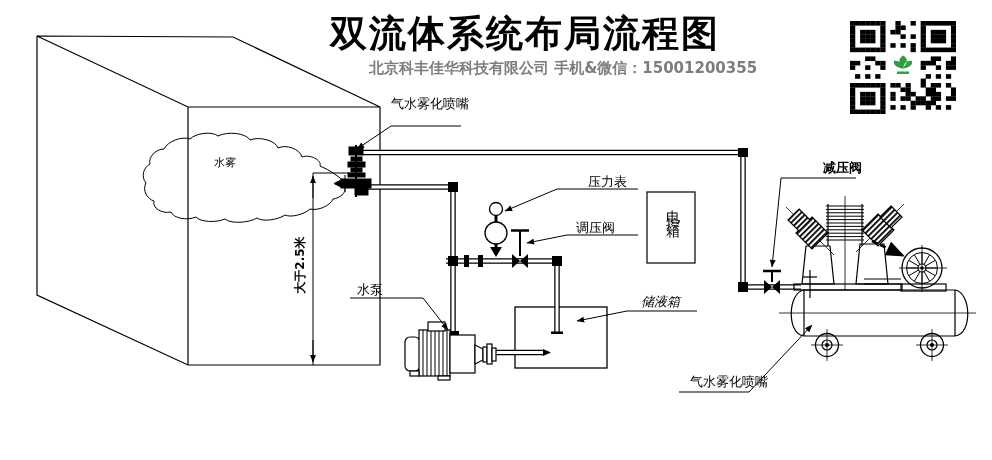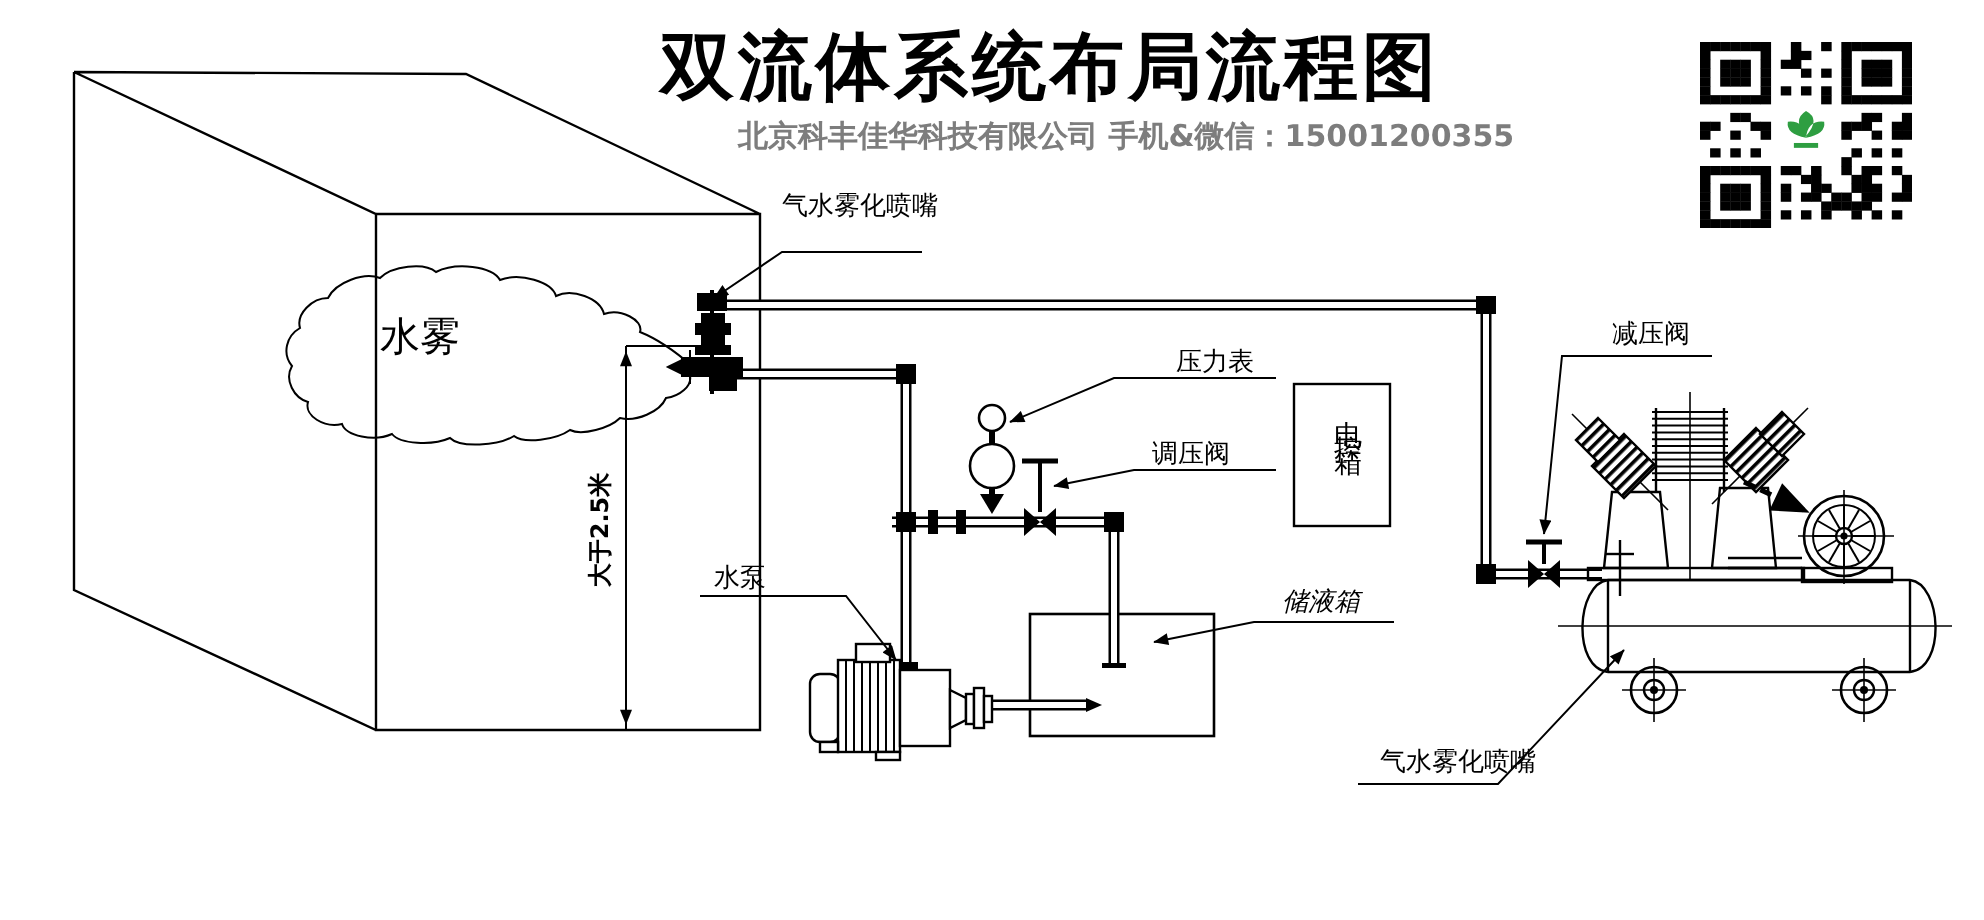--- a/index.html
+++ b/index.html
@@ -209,26 +209,26 @@
     <path d="M856,178 L781,178 L772,267" marker-end="url(#arr)"></path>
     <path d="M350,298 L423,298 L448,330" marker-end="url(#arr)"></path>
     <path d="M697,311 L627,311 L577,321" marker-end="url(#arr)"></path>
     <path d="M679,392 L749,392 L812,325" marker-end="url(#arr)"></path>
   </g>
 </svg>
 
 <div class="lbl title" style="left:330px;top:11px;">双流体系统布局流程图</div>
 <div class="lbl subtitle" style="left:369px;top:59px;color:#7d7d7d;">北京科丰佳华科技有限公司 手机&amp;微信：15001200355</div>
 
-<div class="lbl" style="left:190px;top:156px;font-size:20px;">水雾</div>
+<div class="lbl" style="left:214px;top:156px;font-size:11px;">水雾</div>
 <div class="lbl" style="left:391px;top:96px;">气水雾化喷嘴</div>
 <div class="lbl" style="left:588px;top:174px;">压力表</div>
 <div class="lbl" style="left:576px;top:220px;">调压阀</div>
 <div class="lbl vertical" style="left:664px;top:199px;">电控箱</div>
-<div class="lbl" style="left:806px;top:160px;">减压阀</div>
+<div class="lbl" style="left:823px;top:160px;font-weight:bold;">减压阀</div>
 <div class="lbl" style="left:357px;top:282px;font-size:13px;">水泵</div>
 <div class="lbl" style="left:641px;top:294px;font-style:italic;">储液箱</div>
 <div class="lbl" style="left:690px;top:374px;">气水雾化喷嘴</div>
 <div class="lbl rot90" style="left:256px;top:257px;">大于2.5米</div>
 
 <div id="qr-wrap">
   <svg id="qr-svg" width="106" height="93" viewBox="0 0 21 21" preserveAspectRatio="none" fill="#000">
     <rect x="0" y="0" width="1.04" height="1.04"></rect>
         <rect x="0" y="1" width="1.04" height="1.04"></rect>
         <rect x="0" y="2" width="1.04" height="1.04"></rect>

